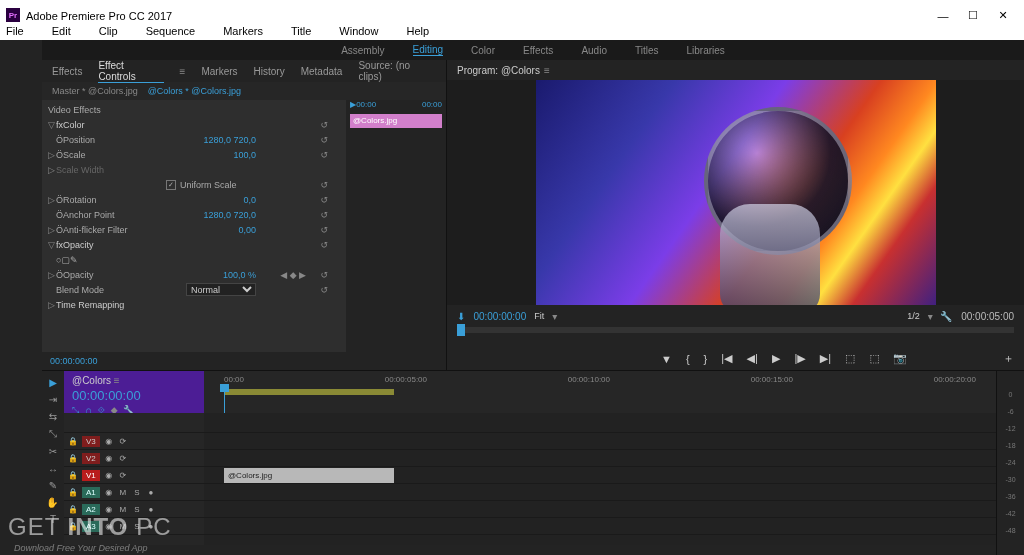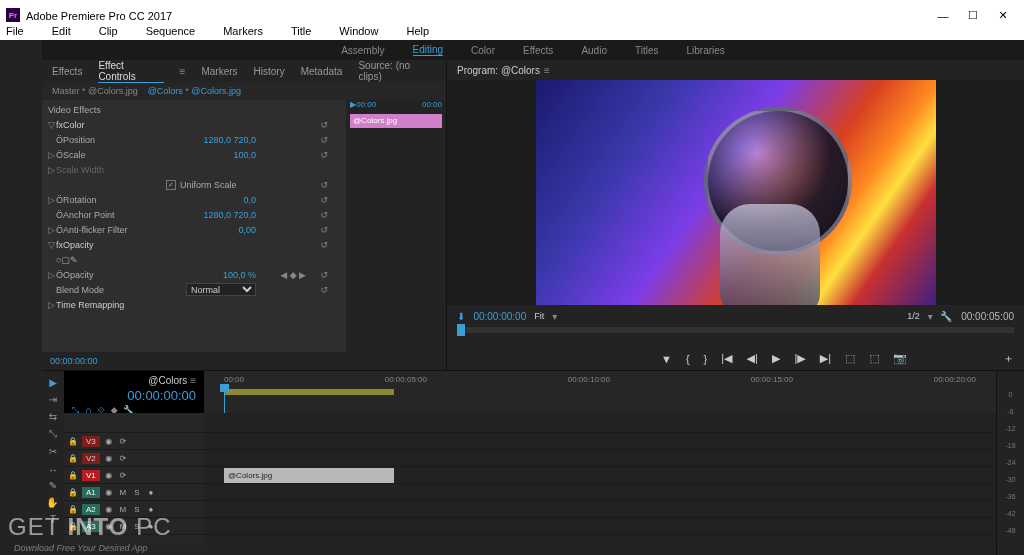--- a/index.html
+++ b/index.html
@@ -52,21 +52,21 @@
 .mc-track { height: 6px; background: #333; margin: 0 10px; position: relative; }
 .mc-track .playhead { position: absolute; left: 0; top: -3px; width: 8px; height: 12px; background: #3a9fd8; }
 .mc-transport { height: 24px; display: flex; align-items: center; justify-content: center; gap: 14px; color: #ccc; }
 .mc-transport span { cursor: pointer; font-size: 11px; }
 .mc-transport .add { margin-left: auto; margin-right: 10px; }
 .bottom-panels { flex: 1; display: flex; background: #1e1e1e; border-top: 1px solid #111; }
 .tl-tools { width: 22px; background: #232323; display: flex; flex-direction: column; align-items: center; gap: 6px; padding-top: 6px; color: #999; }
 .tl-tools span { cursor: pointer; font-size: 10px; }
 .tl-tools span.active { color: #3a9fd8; }
 .timeline { flex: 1; display: flex; flex-direction: column; }
-.tl-header { height: 42px; display: flex; background: #000000; text-align: right; }
+.tl-header { height: 42px; display: flex; background: #4c1d95; }
 .tl-header-left { width: 140px; padding: 4px 8px; }
 .tl-seq-tab { font-size: 10px; color: #ccc; }
 .tl-tc { color: #3a9fd8; font-size: 13px; font-weight: 300; margin-top: 2px; }
 .tl-header-icons { display: flex; gap: 6px; margin-top: 2px; color: #3a9fd8; font-size: 9px; }
 .tl-header-icons span { cursor: pointer; }
 .tl-header-icons .gray { color: #888; }
 .tl-ruler { flex: 1; position: relative; background: #262626; }
 .tl-ruler .marks { position: absolute; top: 4px; left: 0; right: 0; display: flex; justify-content: space-between; padding: 0 20px; color: #888; font-size: 8px; }
 .tl-ruler .work-area { position: absolute; top: 18px; left: 20px; width: 170px; height: 6px; background: #8a8a35; }
 .tl-ruler .playhead { position: absolute; top: 16px; left: 20px; width: 1px; height: 150px; background: #3a9fd8; }

